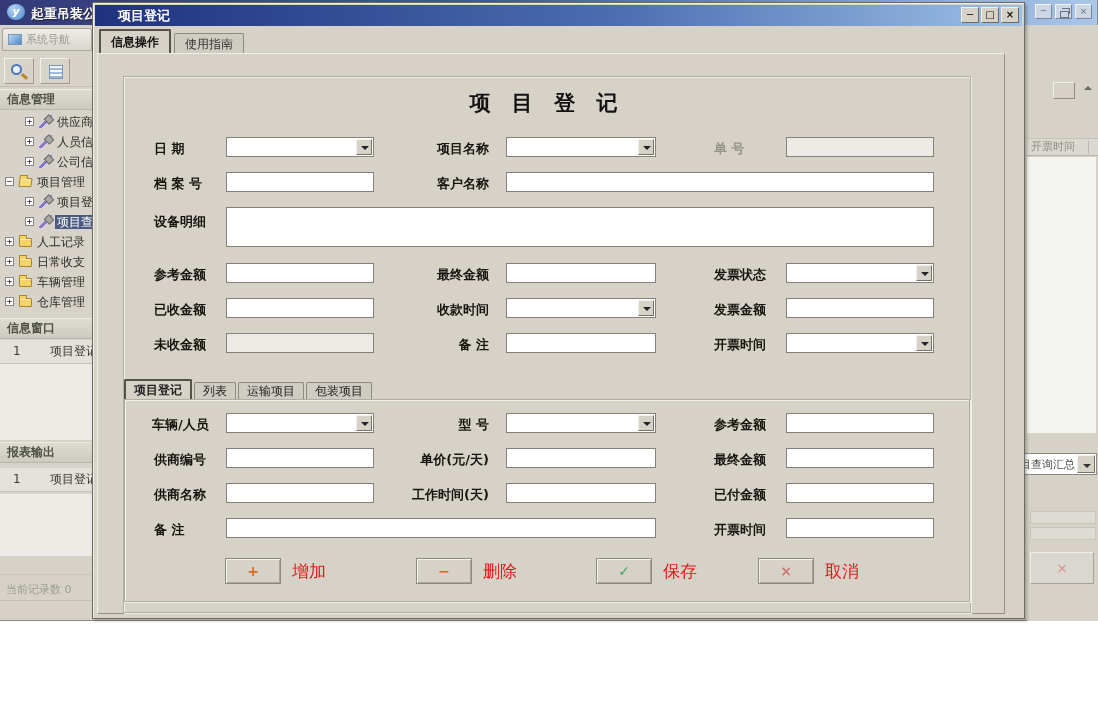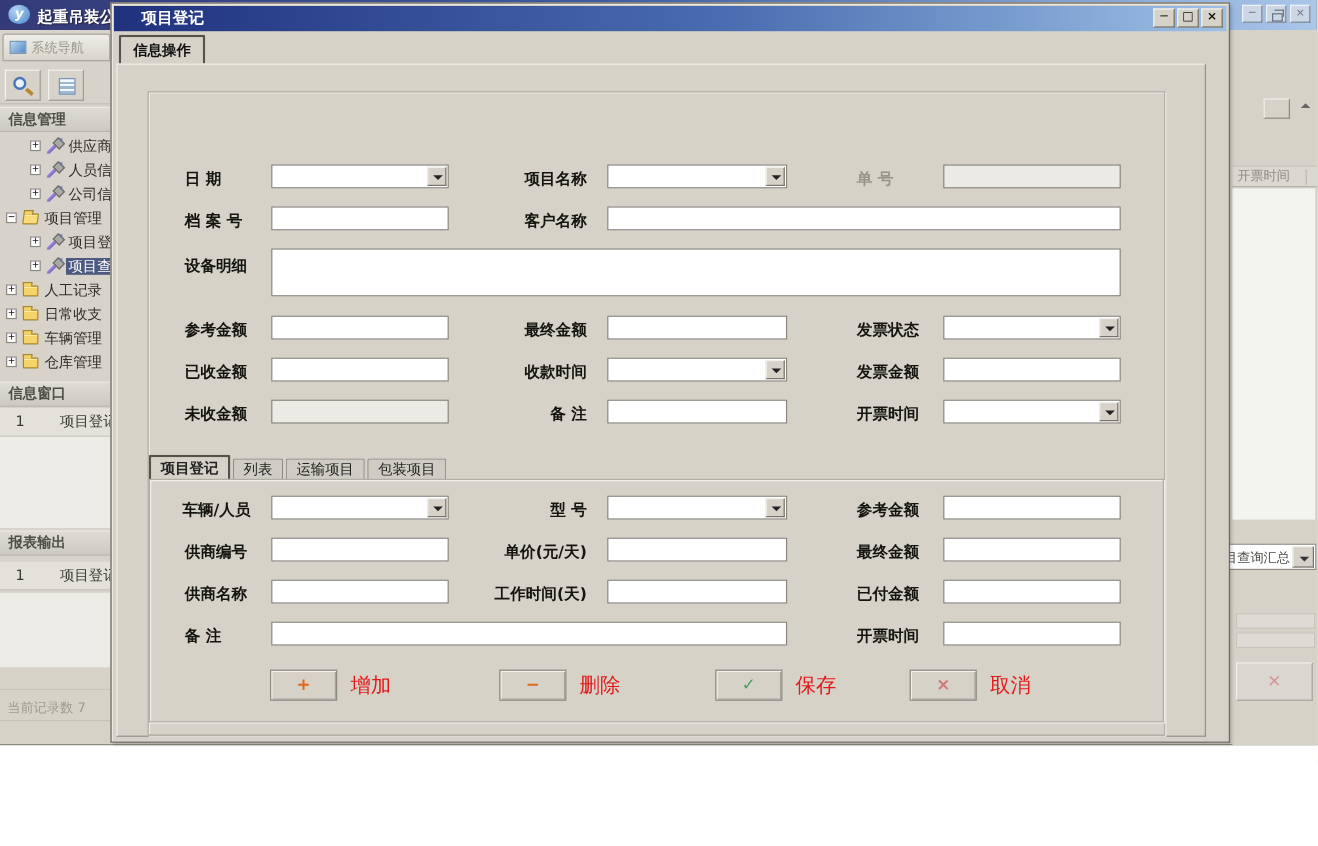--- a/index.html
+++ b/index.html
@@ -102,21 +102,21 @@
   
   .dialog { position:absolute; left:92px; top:2px; width:933px; height:617px; background:#d6d2c8;
             border:1px solid #6e6a62; box-shadow:inset 1px 1px 0 #f0eee8, 2px 2px 3px rgba(0,0,0,.25); z-index:5; }
   .dlg-titlebar { position:absolute; left:2px; top:2px; right:2px; height:21px;
                   background:linear-gradient(90deg,#20327e 0%, #4a6cb0 55%, #9cc0e6 100%); }
   .dlg-title { margin-left:23px; color:#fff; font-weight:bold; font-size:13px; line-height:21px; white-space:nowrap; }
   .dlg-controls { position:absolute; right:3px; top:2px; display:flex; gap:2px; }
   .dbtn { width:18px; height:16px; background:#d6d2c8; border:1px solid;
           border-color:#f4f2ec #6e6a62 #6e6a62 #f4f2ec; font-size:10px; line-height:14px;
           text-align:center; color:#111; font-weight:bold; }
-  .dlg-tabs { position:absolute; left:6px; top:26px; height:25px; display:flex; align-items:flex-end; gap:16px;flex-direction:column; }
+  .dlg-tabs { position:absolute; left:6px; top:26px; height:25px; display:flex; align-items:flex-end; gap:3px; }
   .dtab { border:1px solid #8e8a80; border-bottom:none; background:#cfccc3; padding:0 10px; font-size:12px;
           color:#333; height:21px; line-height:20px; border-radius:2px 2px 0 0; white-space:nowrap; }
   .dtab.active { background:#d6d2c8; border:2px solid #55524a; border-bottom:none; font-weight:bold;
           height:25px; line-height:22px; color:#111; }
   .dlg-content { position:absolute; left:4px; top:50px; width:908px; height:561px; background:#d6d2c8;
           border:1px solid; border-color:#f0eee8 #94908a #94908a #f0eee8; }
   .form-panel { position:absolute; left:25px; top:22px; width:848px; height:537px;
           border:1px solid #b2aea6; box-shadow:inset 1px 1px 0 #efede7, 1px 1px 0 #efede7; }
   .form-title { position:absolute; left:0; right:0; top:12px; text-align:center; font-size:21px;
           font-weight:bold; letter-spacing:7px; color:#111; white-space:nowrap; }
@@ -244,21 +244,21 @@
       <div class="panel-body" style="top:339px; height:76px;"></div>
 
       <div class="section-hdr" style="top:417px;">报表输出</div>
       <div class="panel-item" style="top:443px;">
         <span class="idx">1</span>
         <span class="plabel">项目登记</span>
       </div>
       <div class="panel-body" style="top:469px; height:62px;"></div>
 
       <div class="side-bottom-line"></div>
-      <div class="side-status">当前记录数 7</div>
+      <div class="side-status">当前记录数 0</div>
     </div>
 
     <div class="right-panel">
       <div class="collapse-btn">
         <span class="chev c1"></span>
 
       </div>
       <div class="grid-header">
         <span>开票时间</span>
         <span class="col-sep"></span>
@@ -284,20 +284,21 @@
       </div>
     </div>
 
     <div class="dlg-tabs">
       <div class="dtab active">信息操作</div>
       <div class="dtab">使用指南</div>
     </div>
 
     <div class="dlg-content">
       <div class="form-panel">
+        <div class="form-title">项 目 登 记</div>
 
         <span class="flabel c1" style="top:63px;">日 期</span>
         <div class="combo f1" style="top:60px;">
           <input style="">
             <span class="arrow"></span>
         </div>
         <span class="flabel c2" style="top:63px;">项目名称</span>
         <div class="combo f2" style="top:60px;">
           <input style="">
             <span class="arrow"></span>

